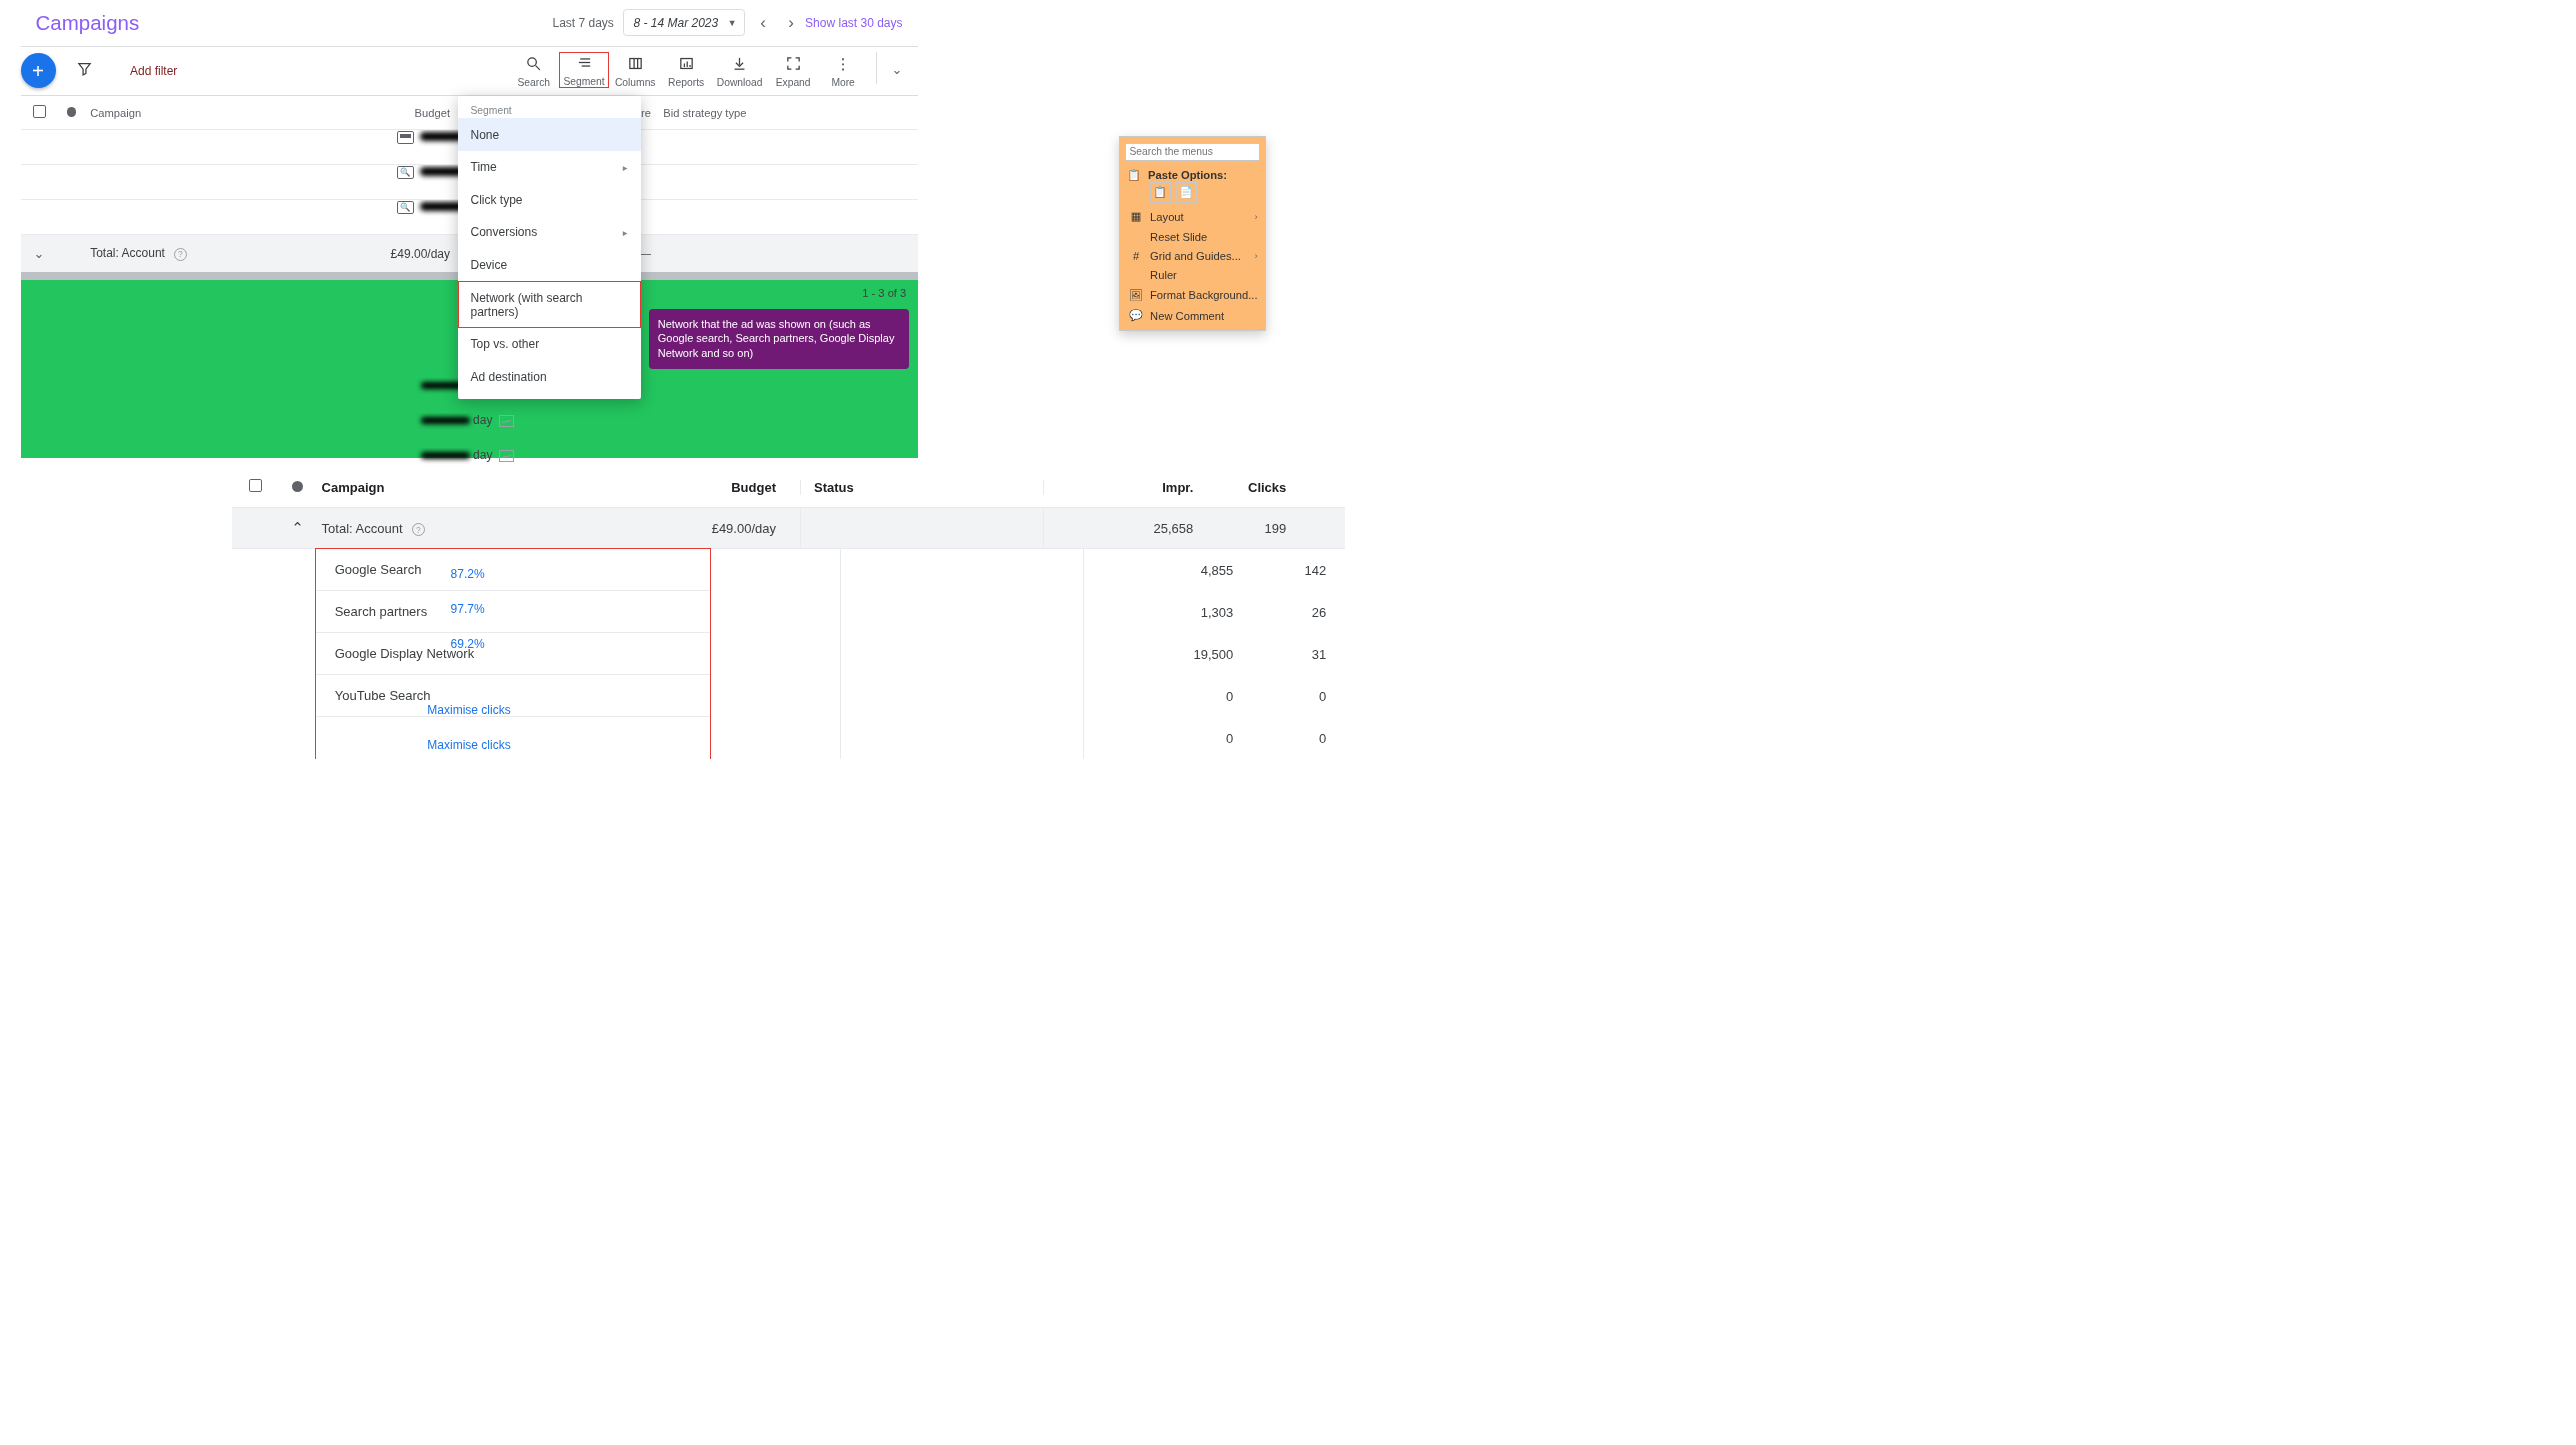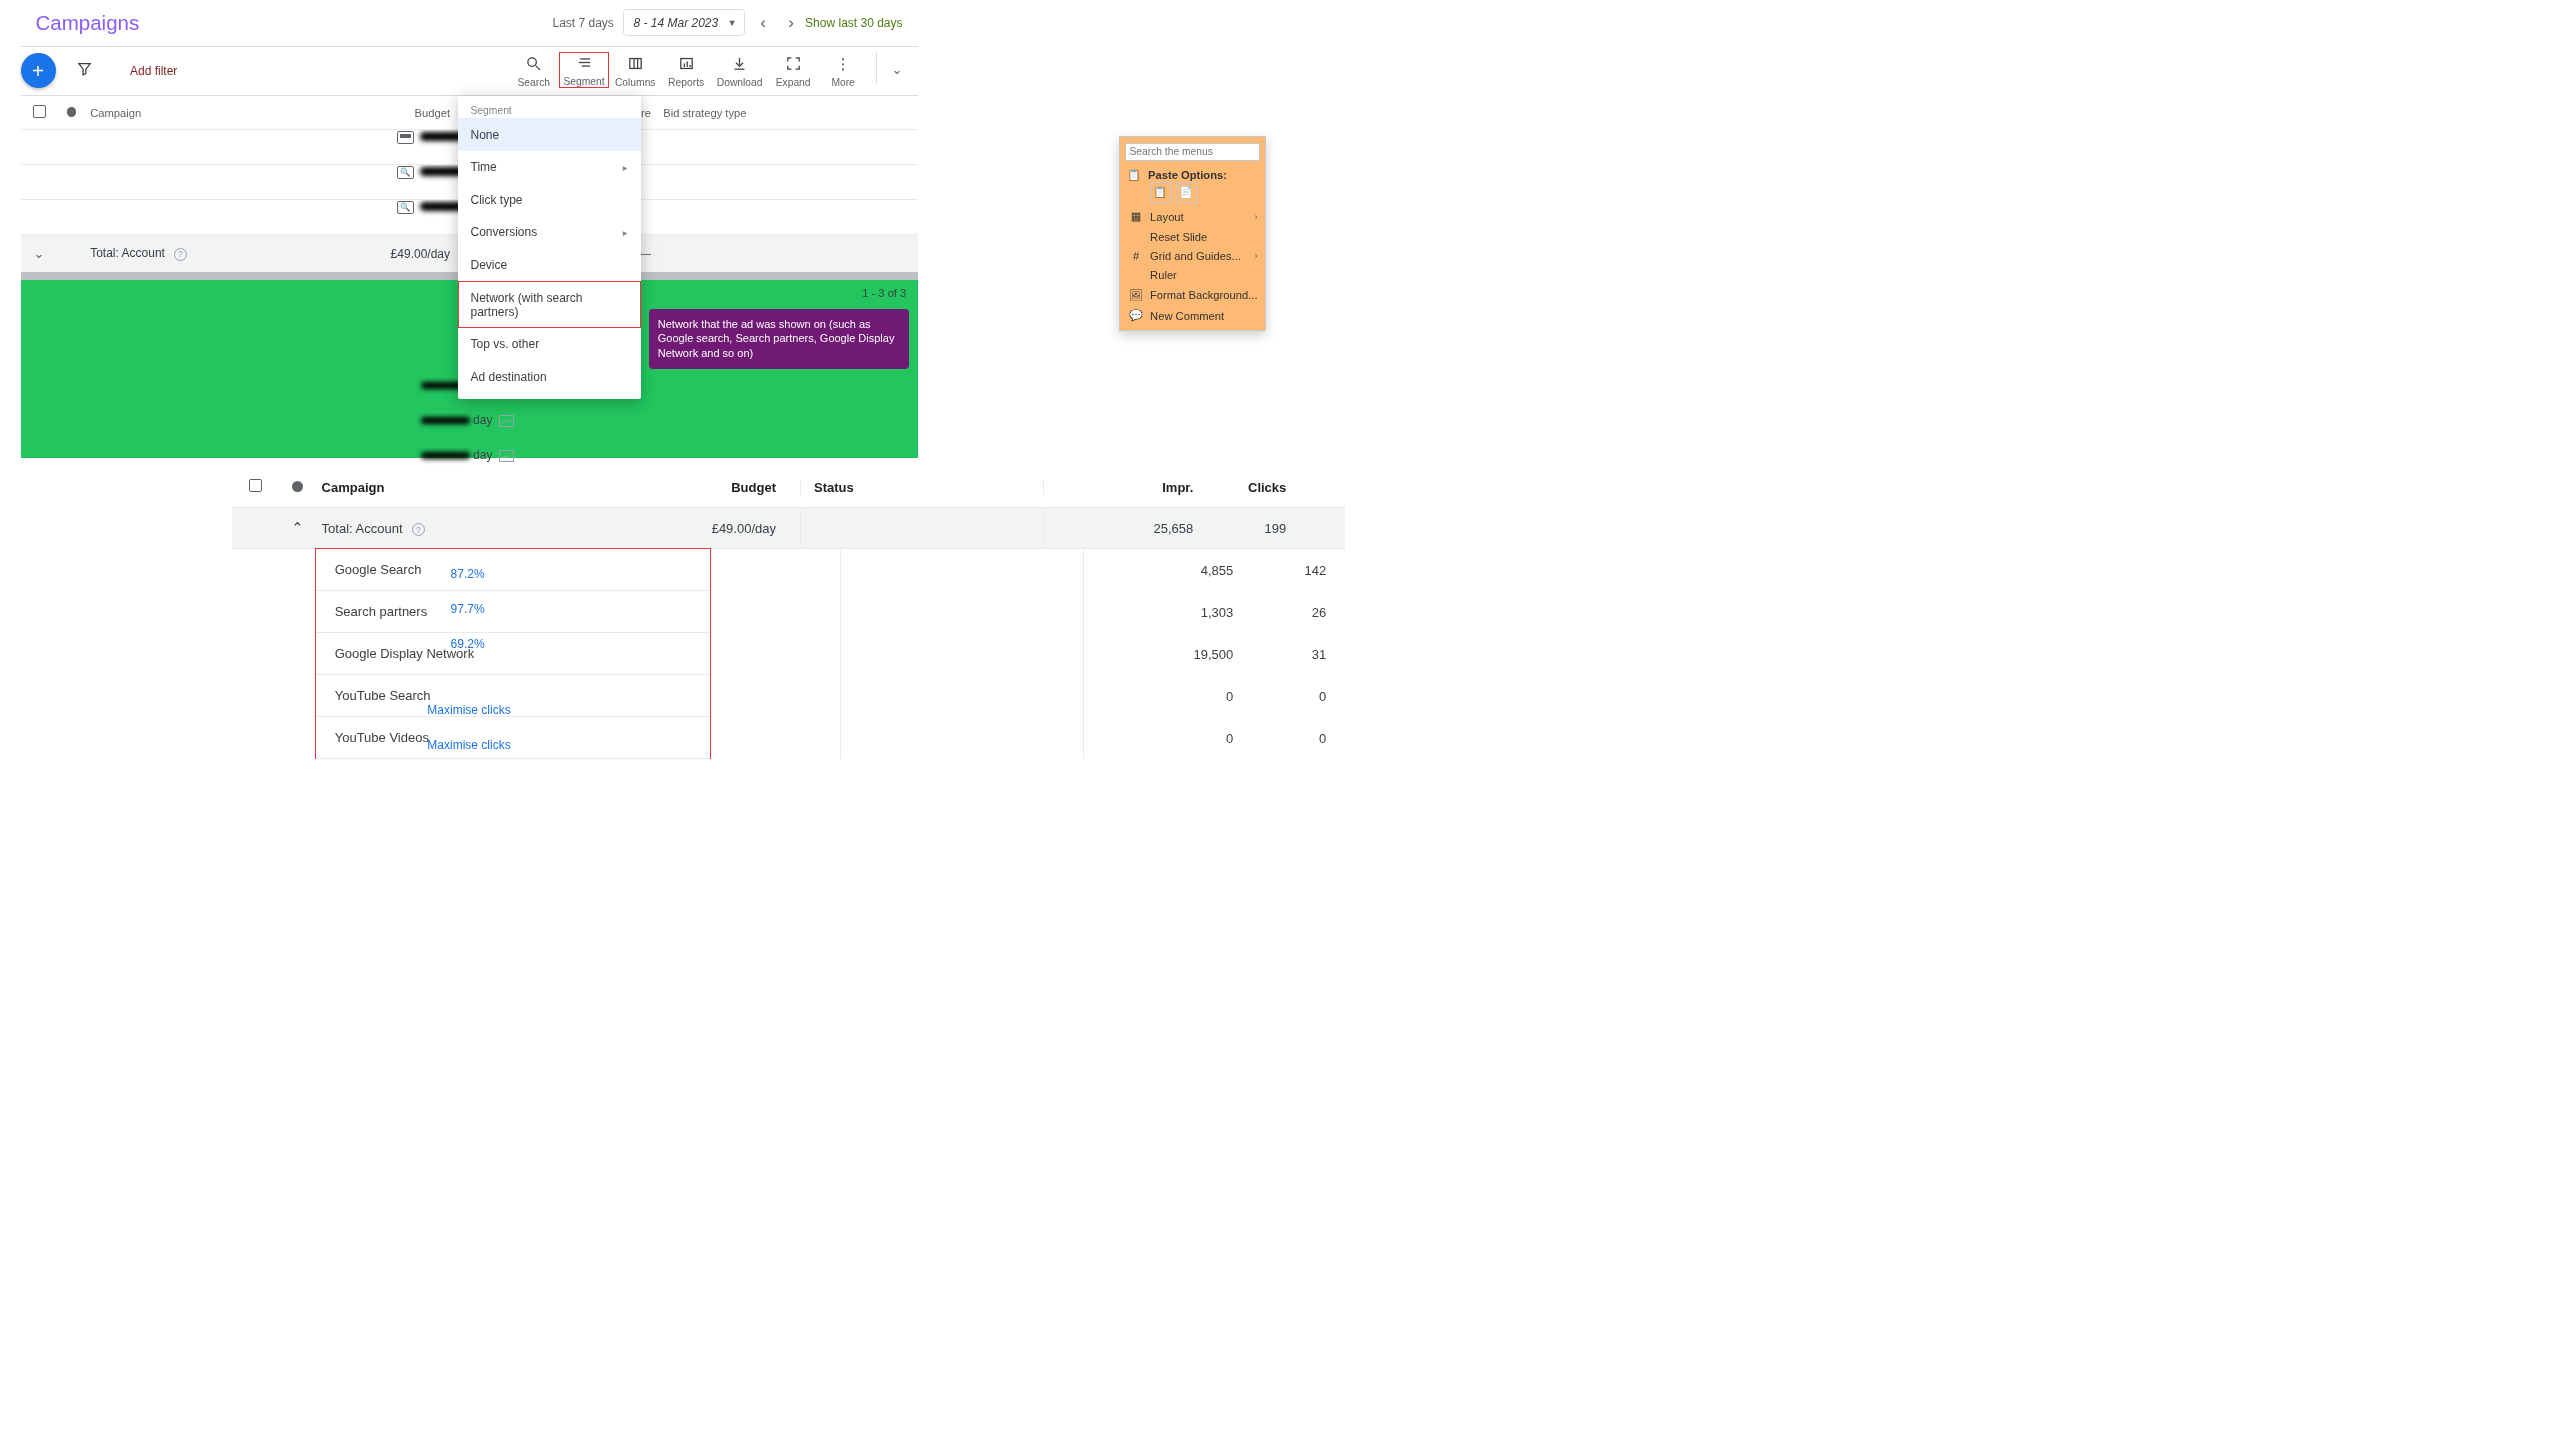--- a/index.html
+++ b/index.html
@@ -38,21 +38,21 @@
     cursor: pointer;
     color: #3c4043;
     font-style: italic;
   }
   .top-header .date-btn .caret {
     position: absolute; right: 7.5px; top: 50%; transform: translateY(-50%);
     font-size: 9.3px; color: #5f6368;
   }
   .top-header .nav-arrows { display:flex; gap: 22.4px; margin: 0 11.2px 0 15px; color:#5f6368; font-size:17px; }
   .top-header .nav-arrows span { cursor:pointer; }
-  .top-header .link { color: #4d7c0f; cursor:pointer; }
+  .top-header .link { color: #8b5cf6; cursor:pointer; }
 
   
   .toolbar-row {
     display:flex; align-items:center;
     padding: 5.6px 7.5px 5.6px 0;
     border-bottom: 0.9px solid #dadce0;
     width: 897px; margin-left:20.5px;
     position: relative;
   }
   .fab {
@@ -409,23 +409,20 @@
         </div>
       <div class="brow">
           <span>Search partners</span>
         </div>
       <div class="brow">
           <span>Google Display Network</span>
         </div>
       <div class="brow">
           <span>YouTube Search</span>
         </div>
-      <div class="brow">
-          <span>YouTube Videos</span>
-        </div>
     </div>
     <div class="seg-right">
       <div class="brow">
           <div style="flex:0 0 112px" class="b-bud"></div>
           <div class="b-stat"></div>
           <div class="b-impr">4,855</div>
           <div class="b-clk">142</div>
         </div>
       <div class="brow">
           <div style="flex:0 0 112px" class="b-bud"></div>

